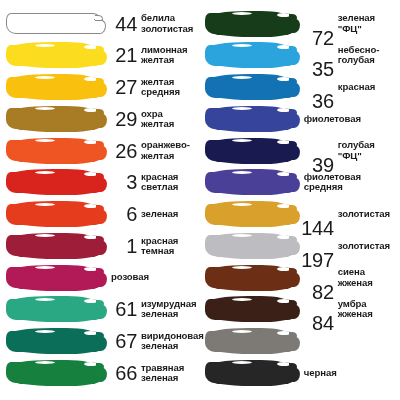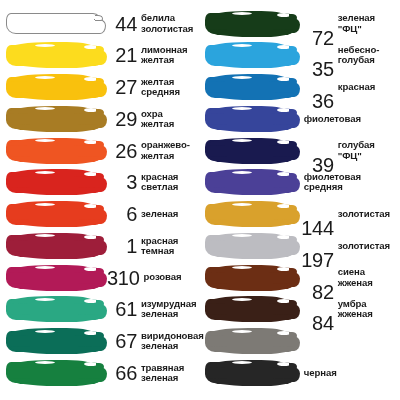--- a/index.html
+++ b/index.html
@@ -269,21 +269,20 @@
         <div class="swatch-wrap">
           <div class="swatch" style="background: rgb(178, 26, 87);">
             <div class="nick a"></div>
             <div class="nick b"></div>
             <div class="nick c"></div>
             <div class="tail" style="background: rgb(178, 26, 87);"></div>
             <div class="tail2" style="background: rgb(178, 26, 87);"></div>
           </div>
         </div>
         <div class="label">
-          <div class="num">310</div>
           <div class="name">розовая</div>
         </div>
       </div>
       <div class="row">
         <div class="swatch-wrap">
           <div class="swatch" style="background: rgb(42, 168, 131);">
             <div class="nick a"></div>
             <div class="nick b"></div>
             <div class="nick c"></div>
             <div class="tail" style="background: rgb(42, 168, 131);"></div>

